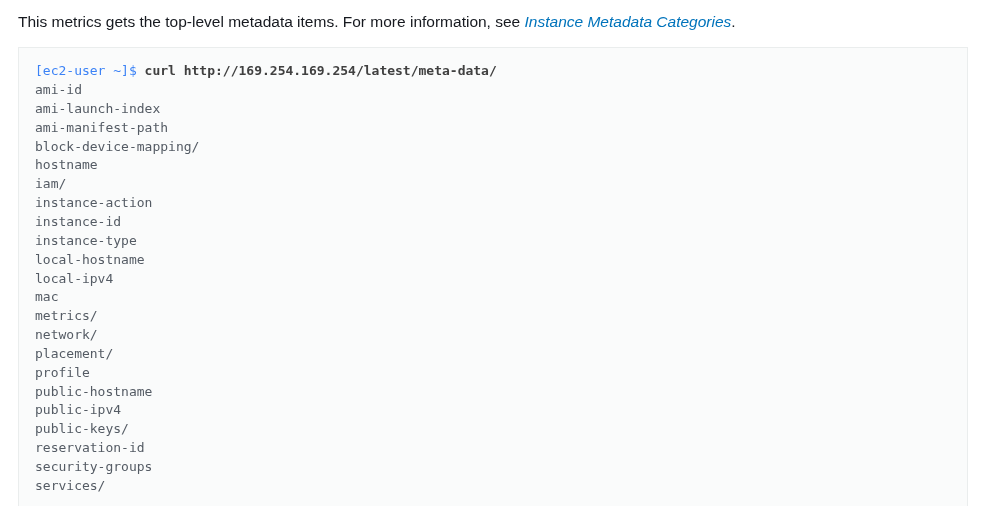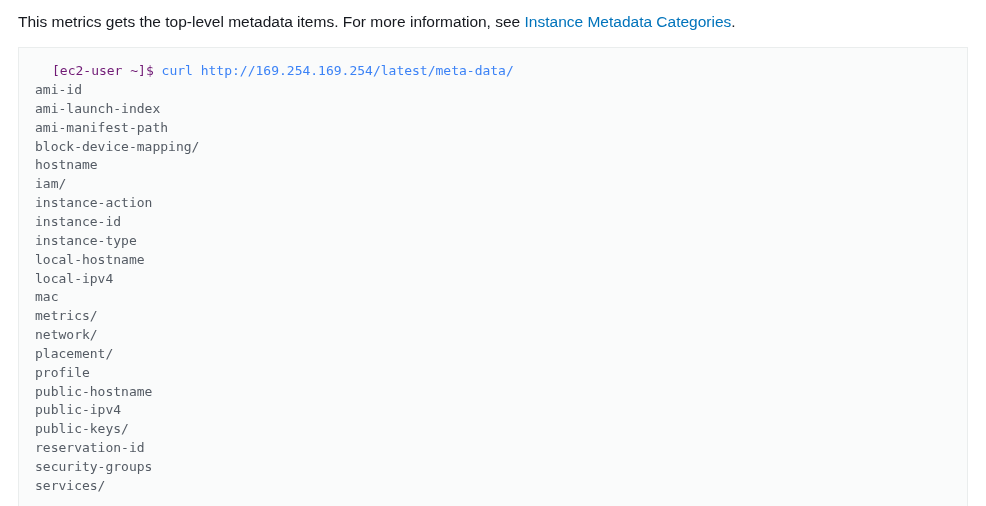--- a/index.html
+++ b/index.html
@@ -16,35 +16,36 @@
     padding: 10px 18px 14px 18px;
   }
   .intro {
     font-size: 15.5px;
     line-height: 1.5;
     margin: 0 0 14px 0;
   }
   .intro a {
     color: #0073bb;
     text-decoration: none;
+    font-style: italic;
   }
   .codeblock {
     border: 1px solid #eaeded;
     background: #fafbfb;
     padding: 14px 16px 14px 16px;
     font-family: Consolas, "Lucida Console", Menlo, Monaco, monospace;
     font-size: 13px;
     line-height: 1.45;
     color: #545b64;
     white-space: pre;
     overflow-x: auto;
     margin: 0;
   }
-  .prompt { color: #701a75; margin-left: 17px; }
-  .cmd { font-weight: normal; color: #3b82f6; }
+  .prompt { color: #3b82f6; }
+  .cmd { font-weight: bold; color: #404040; }
 </style>
 </head>
 <body>
 
 <div class="container">
 
   <p class="intro">
     <span>This metrics gets the top-level metadata items. For more information, see </span><a href="#">Instance Metadata Categories</a><span>.</span>
   </p>
 

